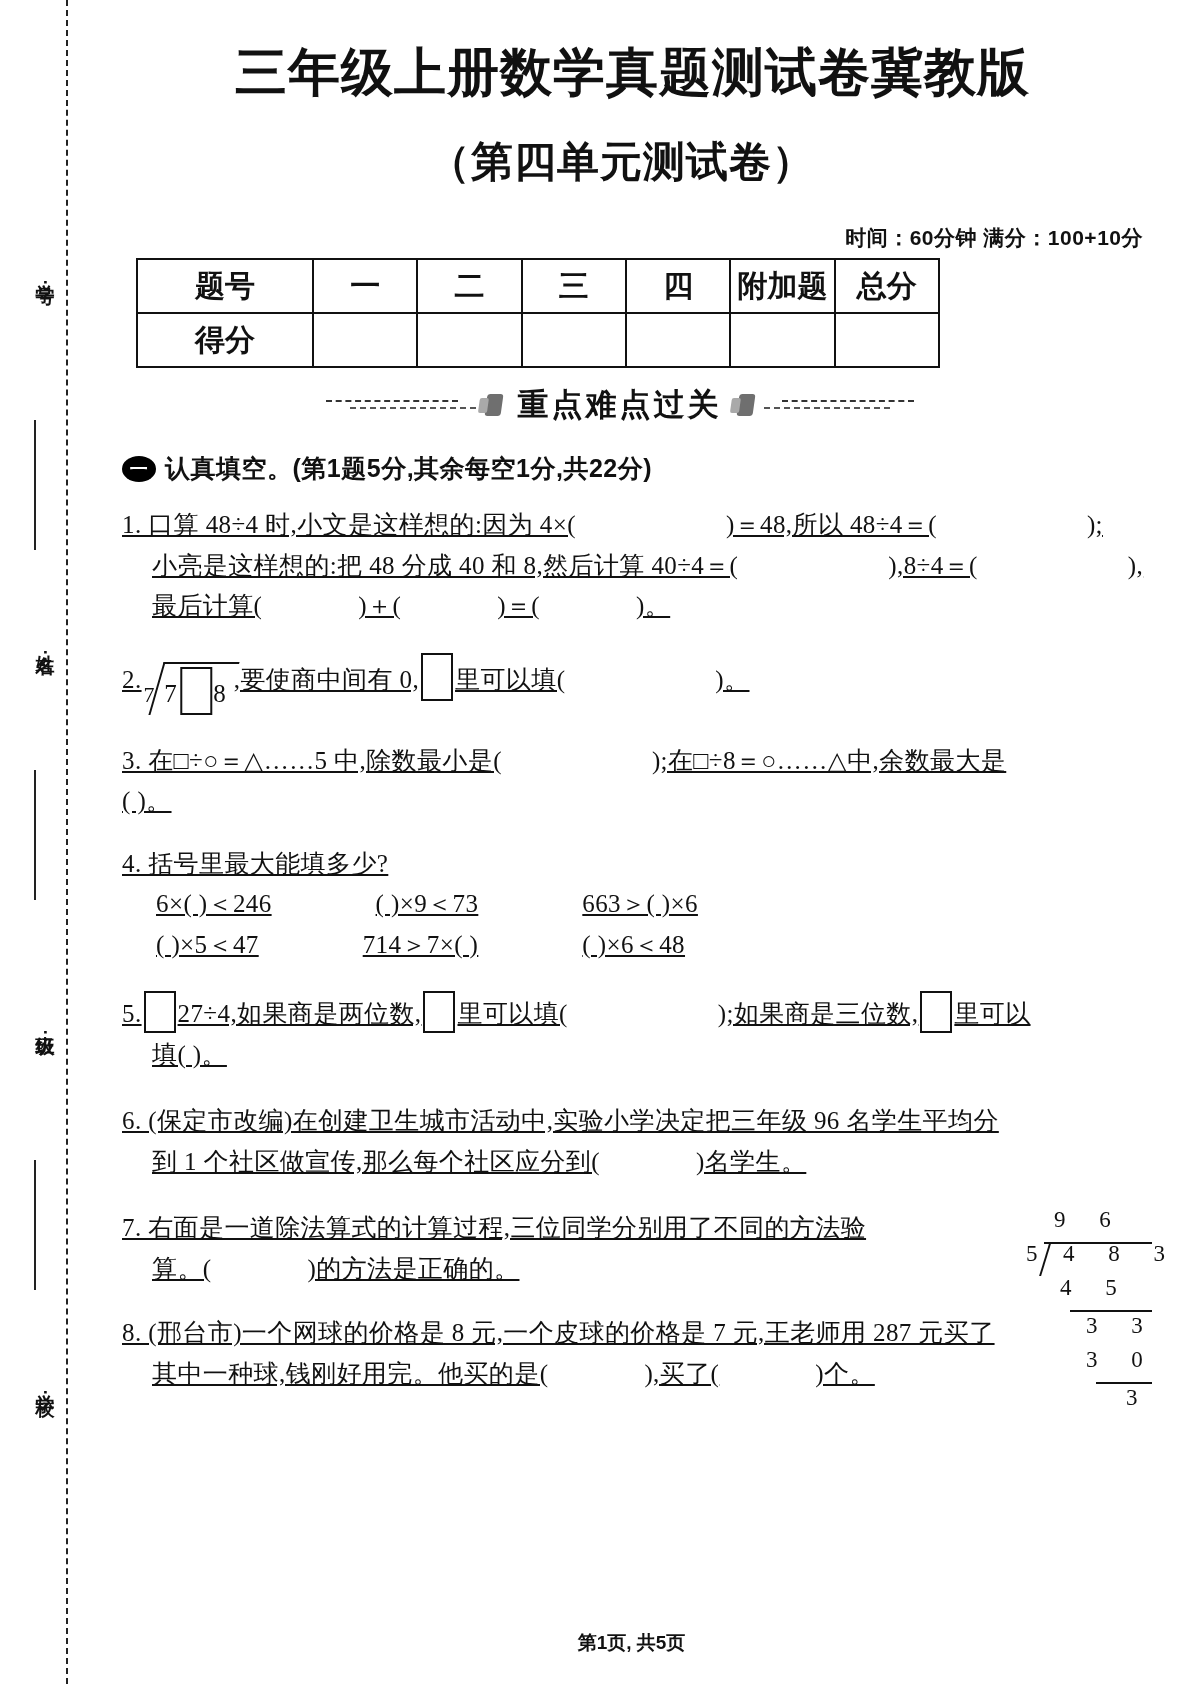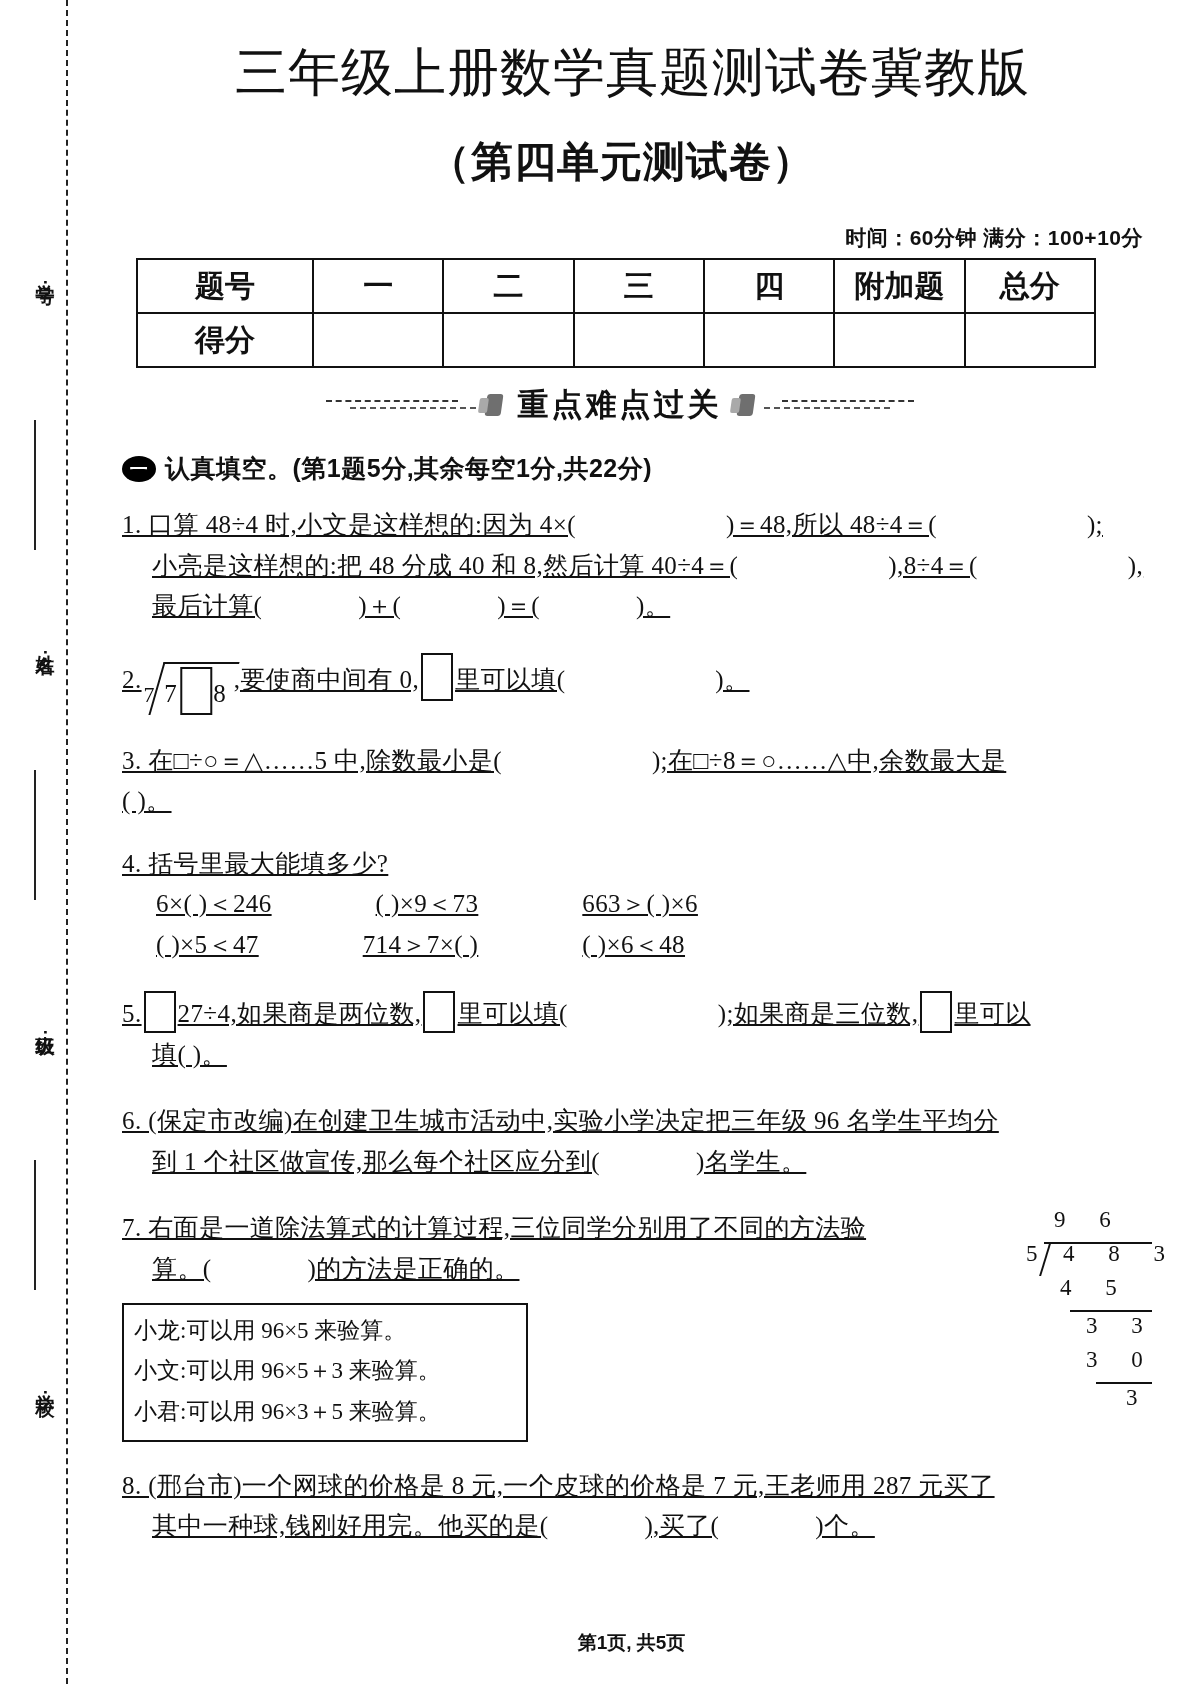--- a/index.html
+++ b/index.html
@@ -50,21 +50,21 @@
   
   .page {
     position: absolute;
     left: 92px; top: 0;
     width: 1099px; height: 1684px;
   }
 
   .title {
     text-align: center;
     font-family: "Liberation Sans", sans-serif;
-    font-weight: normal;
+    font-weight: bold;
     font-size: 52px;
     letter-spacing: 1px;
     margin: 38px 0 0 0;
     padding-right: 18px;
   }
   .subtitle {
     text-align: center;
     font-family: "Liberation Sans", sans-serif;
     font-weight: bold;
     font-size: 42px;
@@ -79,21 +79,21 @@
     font-size: 21px;
     font-weight: bold;
     margin: 34px 48px 6px 0;
     letter-spacing: 0.5px;
   }
 
   
   table.score {
     border-collapse: collapse;
     margin: 0 auto 0 44px;
-    width: 960px;
+    width: 804px;
     table-layout: fixed;
   }
   table.score td {
     border: 2px solid #111;
     height: 50px;
     text-align: center;
     vertical-align: middle;
     font-family: "Liberation Sans", sans-serif;
     font-weight: bold;
     font-size: 30px;
@@ -398,25 +398,20 @@
       <div class="ld-row">
         <div class="ld-digits" style="padding-left:74px;">3 0</div>
       </div>
       <div class="ld-line" style="margin-left:84px;width:56px;"></div>
       <div class="ld-row" style="margin-top:2px;">
         <div class="ld-digits" style="padding-left:114px;">3</div>
       </div>
     </div>
   </div>
 
-  <div class="nameboxes">
-    <div class="nb">小龙:可以用 96×5 来验算。</div>
-    <div class="nb">小文:可以用 96×5＋3 来验算。</div>
-    <div class="nb">小君:可以用 96×3＋5 来验算。</div>
-  </div>
 
   <div class="q" style="margin-top:24px;">
     <span class="ln">8. (邢台市)一个网球的价格是 8 元,一个皮球的价格是 7 元,王老师用 287 元买了</span>
     <span class="ln indent"><span>其中一种球,钱刚好用完。他买的是(</span><span class="blank-md"></span><span>),买了(</span><span class="blank-md"></span><span>)个。</span></span>
   </div>
 
   <div class="footer">第1页, 共5页</div>
 </div>
 
 </body></html>

